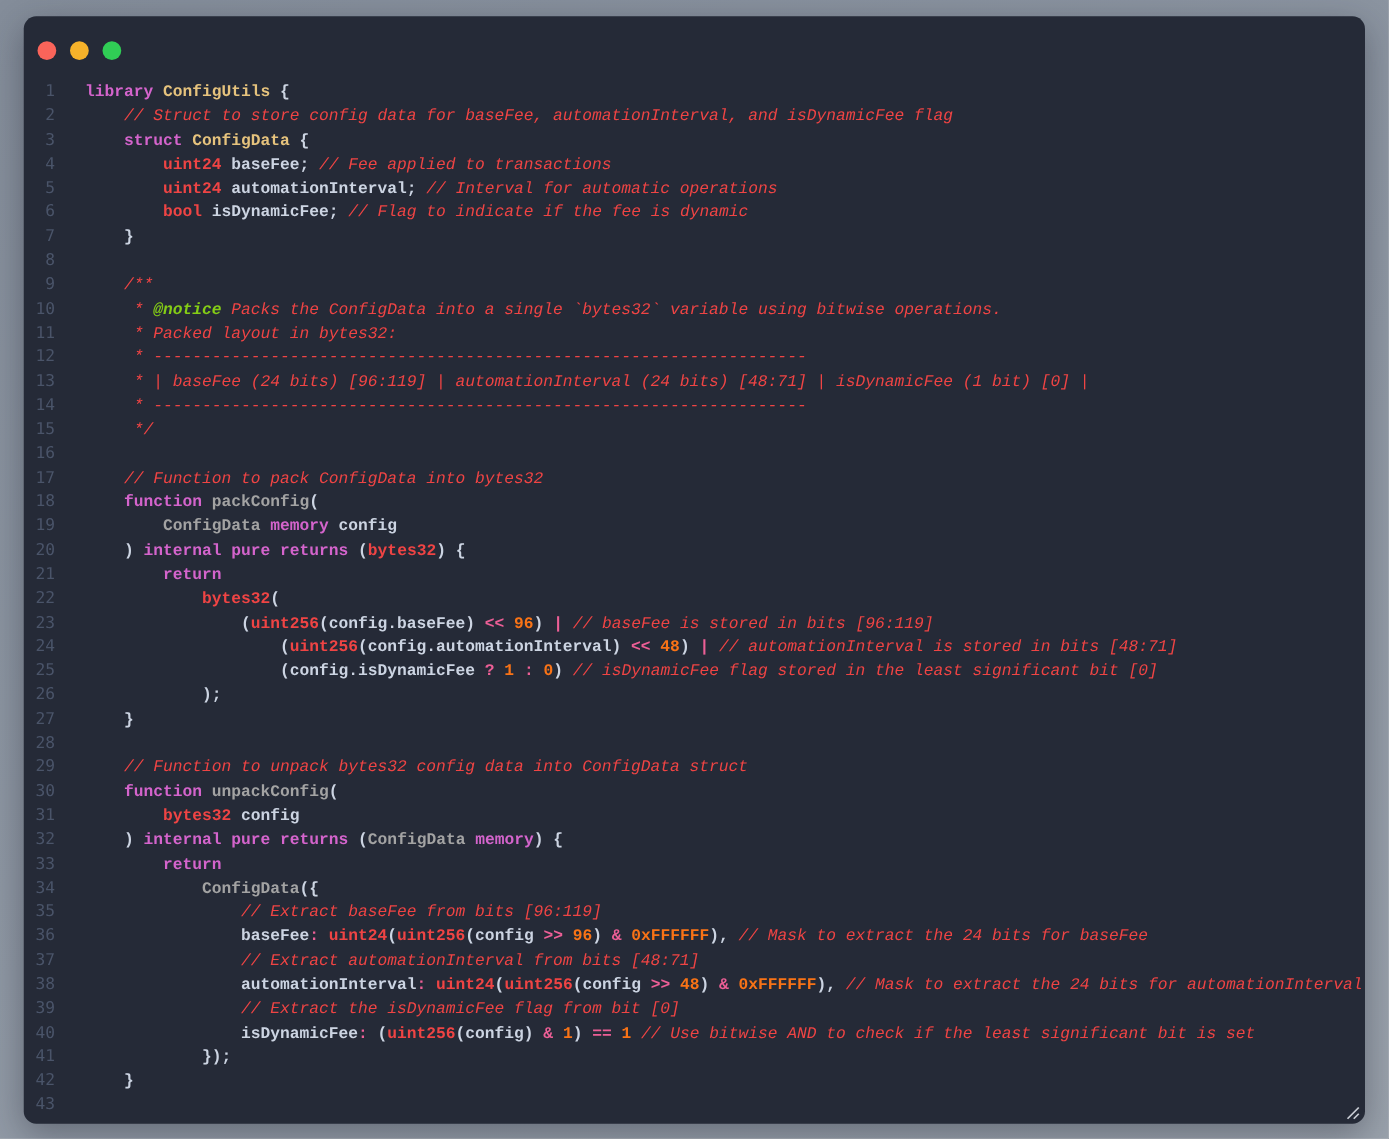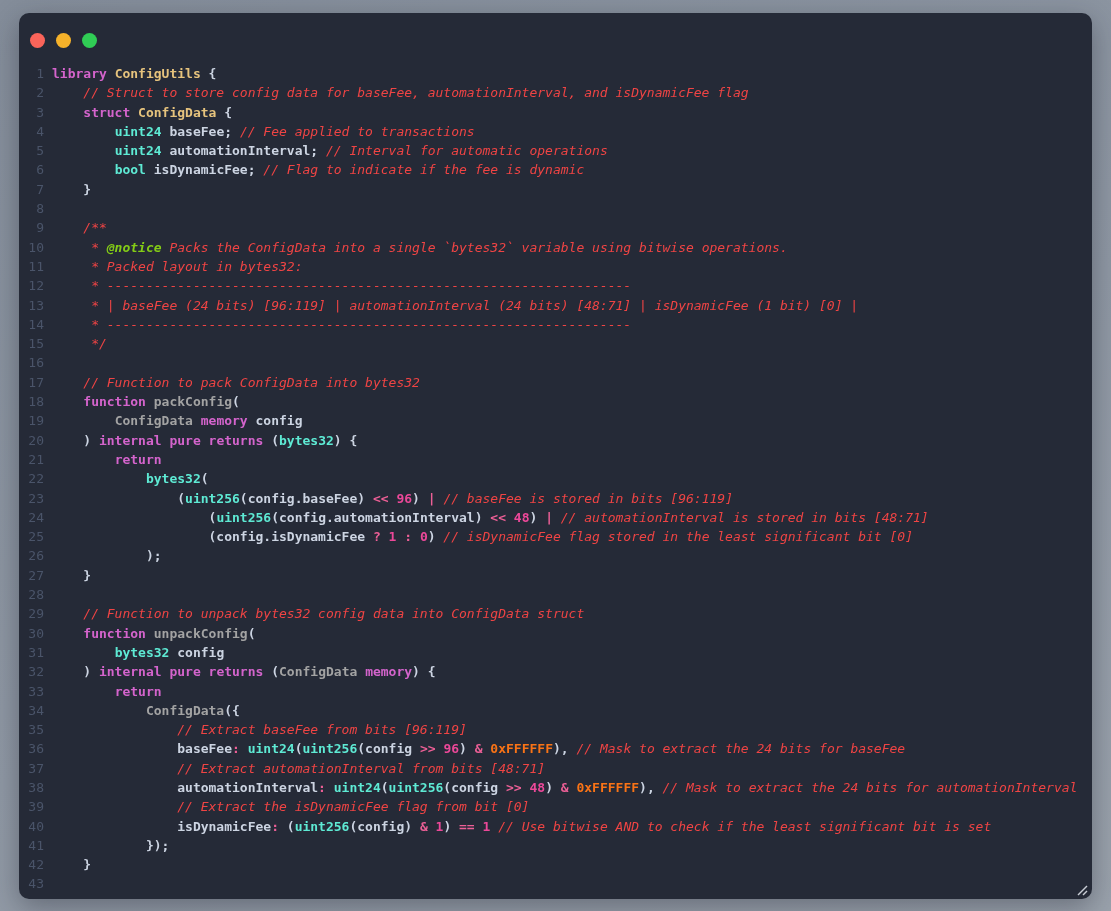--- a/index.html
+++ b/index.html
@@ -16,29 +16,29 @@
   .traffic{display:flex;gap:11px;padding:20px 0 0 11px;}
   .dot{width:15px;height:15px;border-radius:50%;border:none;padding:0;cursor:pointer;}
   .code{
     margin-top:16px;
     font-family:"DejaVu Sans Mono",monospace;
     font-size:13px;line-height:19.3px;font-weight:bold;
     white-space:pre;
   }
   .line{display:flex;height:19.3px;}
   .ln{flex:none;width:25px;text-align:right;color:#4a5469;font-weight:normal;user-select:none;}
-  .lc{margin-left:8px;}
+  .lc{margin-left:24px;font-family:Liberation Mono, monospace;}
   .tok{white-space:pre;}
   .fg{color:#ccd4e2}
   .kw{color:#d464cc}
   .op{color:#ec5f96}
-  .ty{color:#5eead4}
+  .ty{color:#ef4444}
   .fn{color:#a3a3a3}
   .de{color:#e6c37d}
-  .nu{color:#ec4899}
+  .nu{color:#f97316}
   .hx{color:#f97316}
   .cm{color:#ef4444;font-weight:normal;font-style:italic}
   .at{color:#84cc16;font-weight:bold;font-style:italic}
   .resize-grip{position:absolute;right:3px;bottom:3px;width:14px;height:14px;cursor:nwse-resize;}
 </style>
 </head>
 <body>
 
 <div class="window">
   <div class="traffic">

